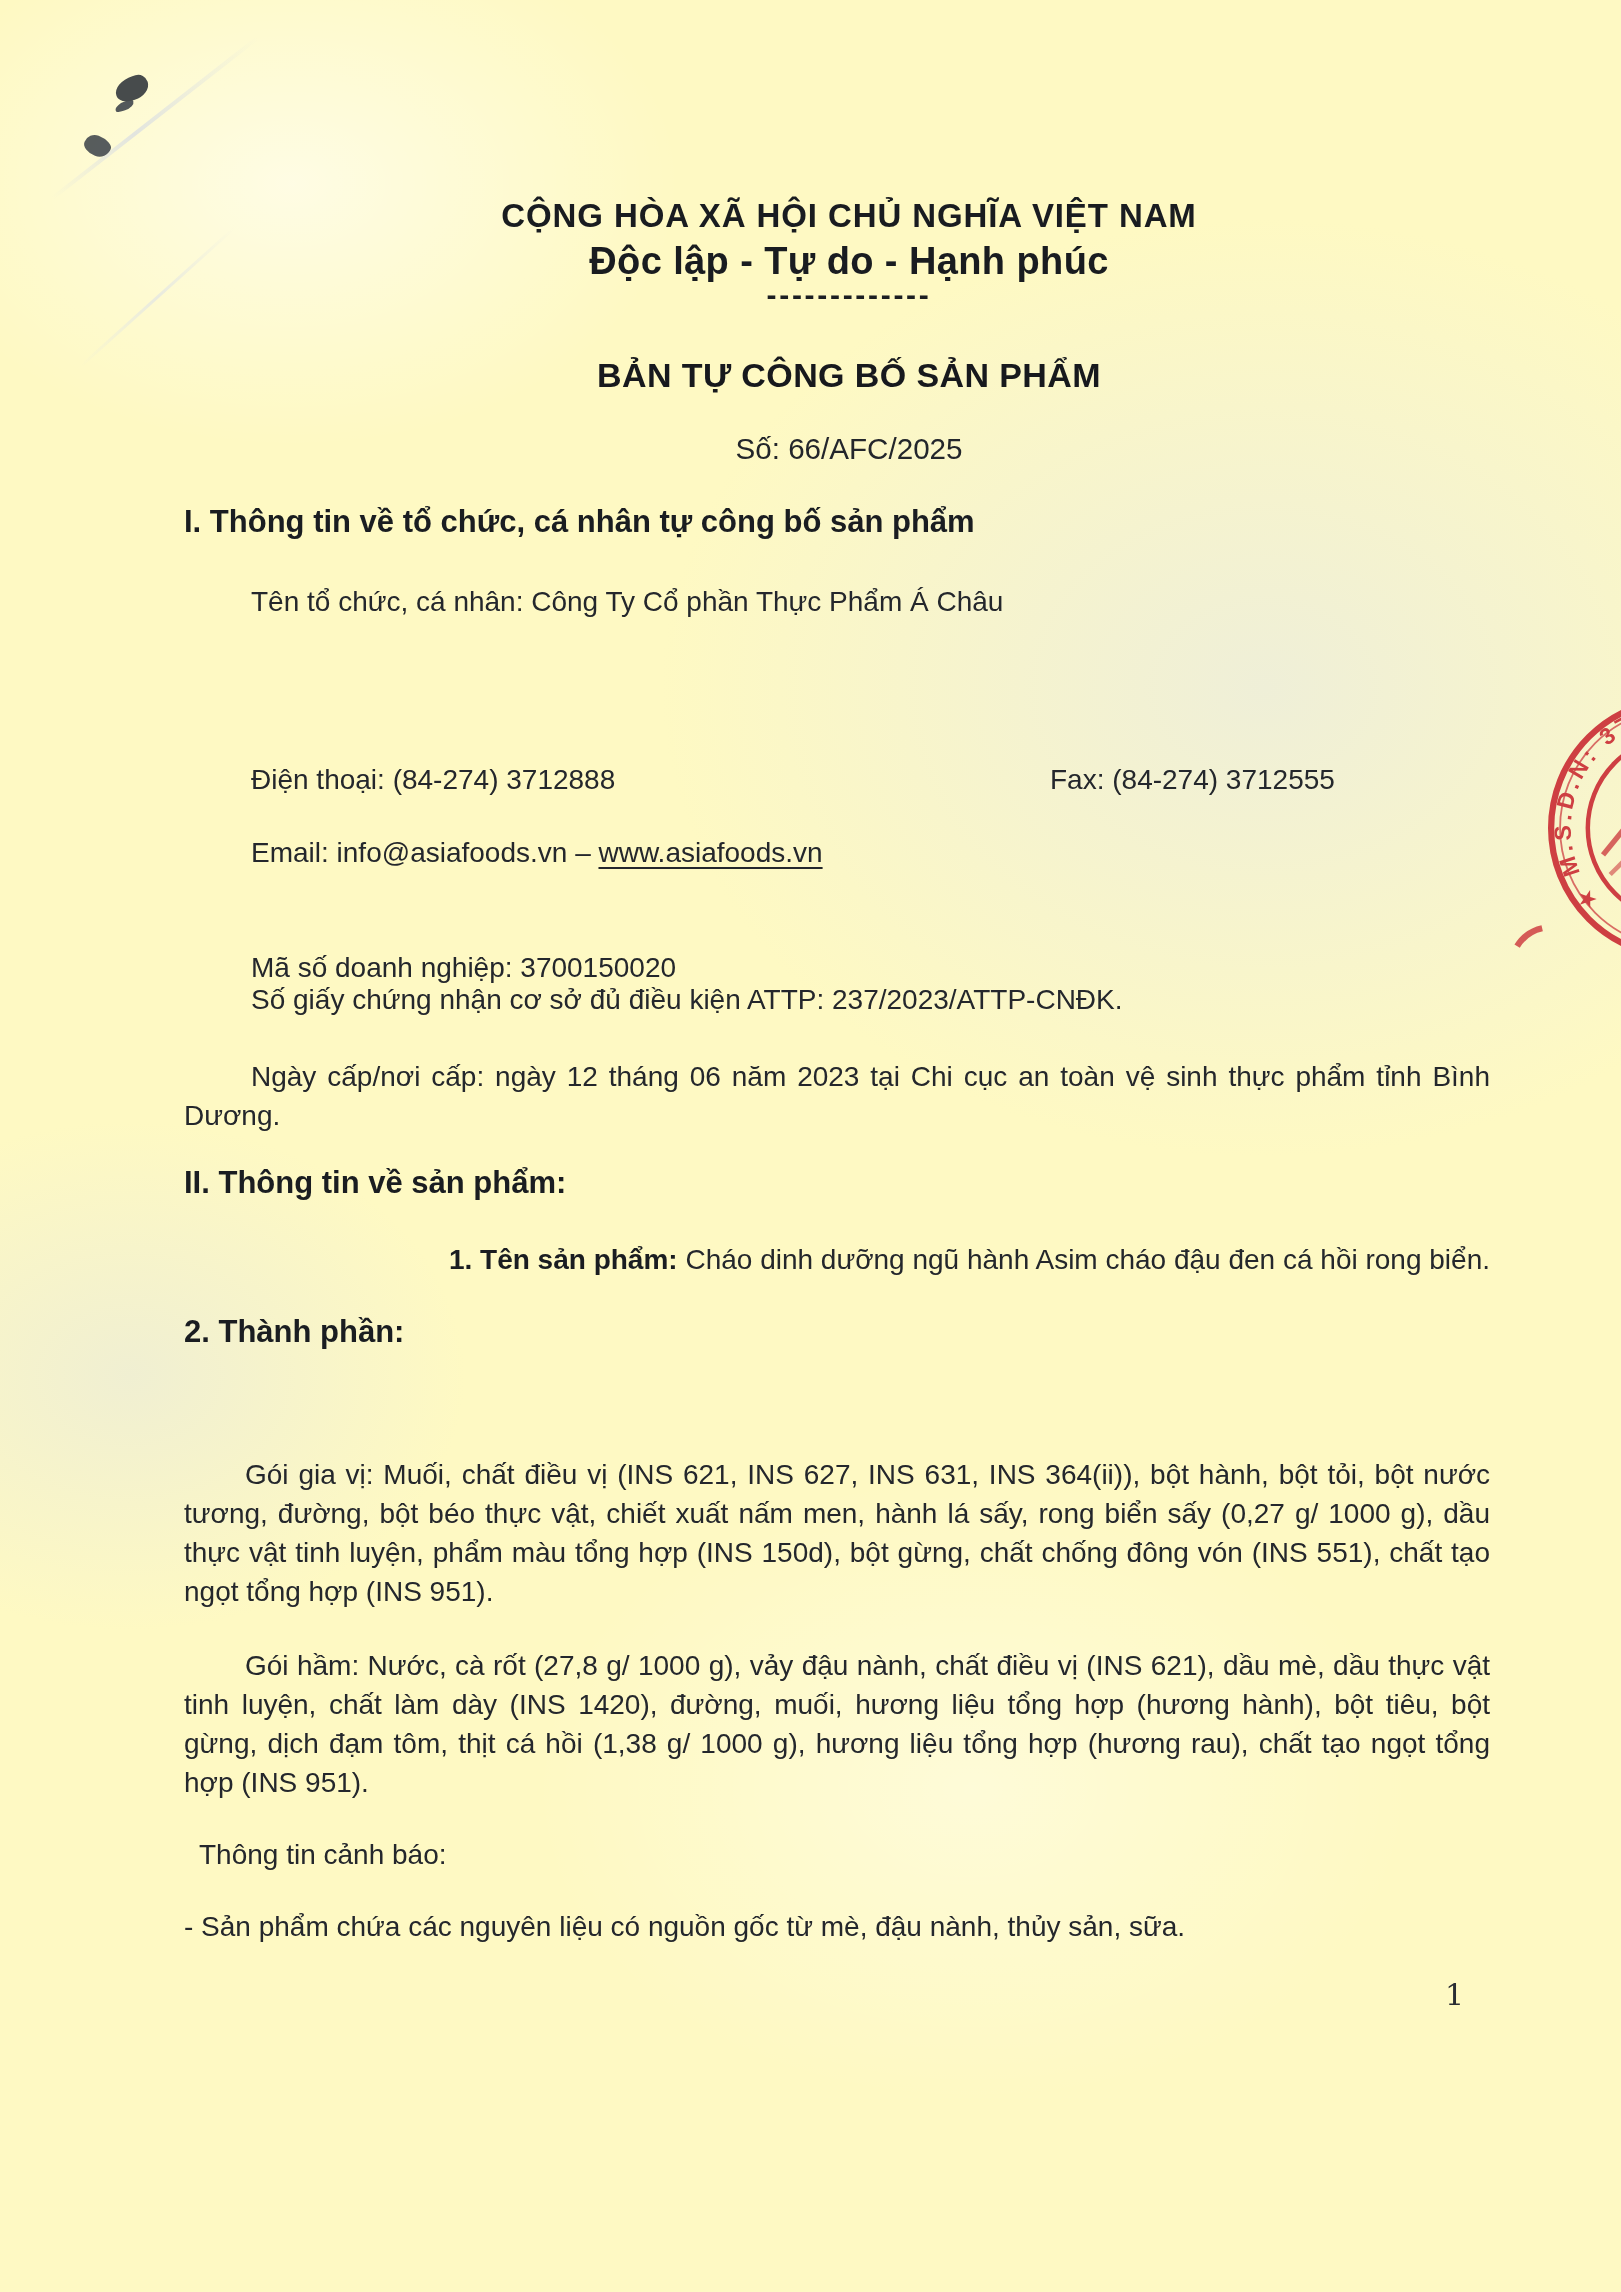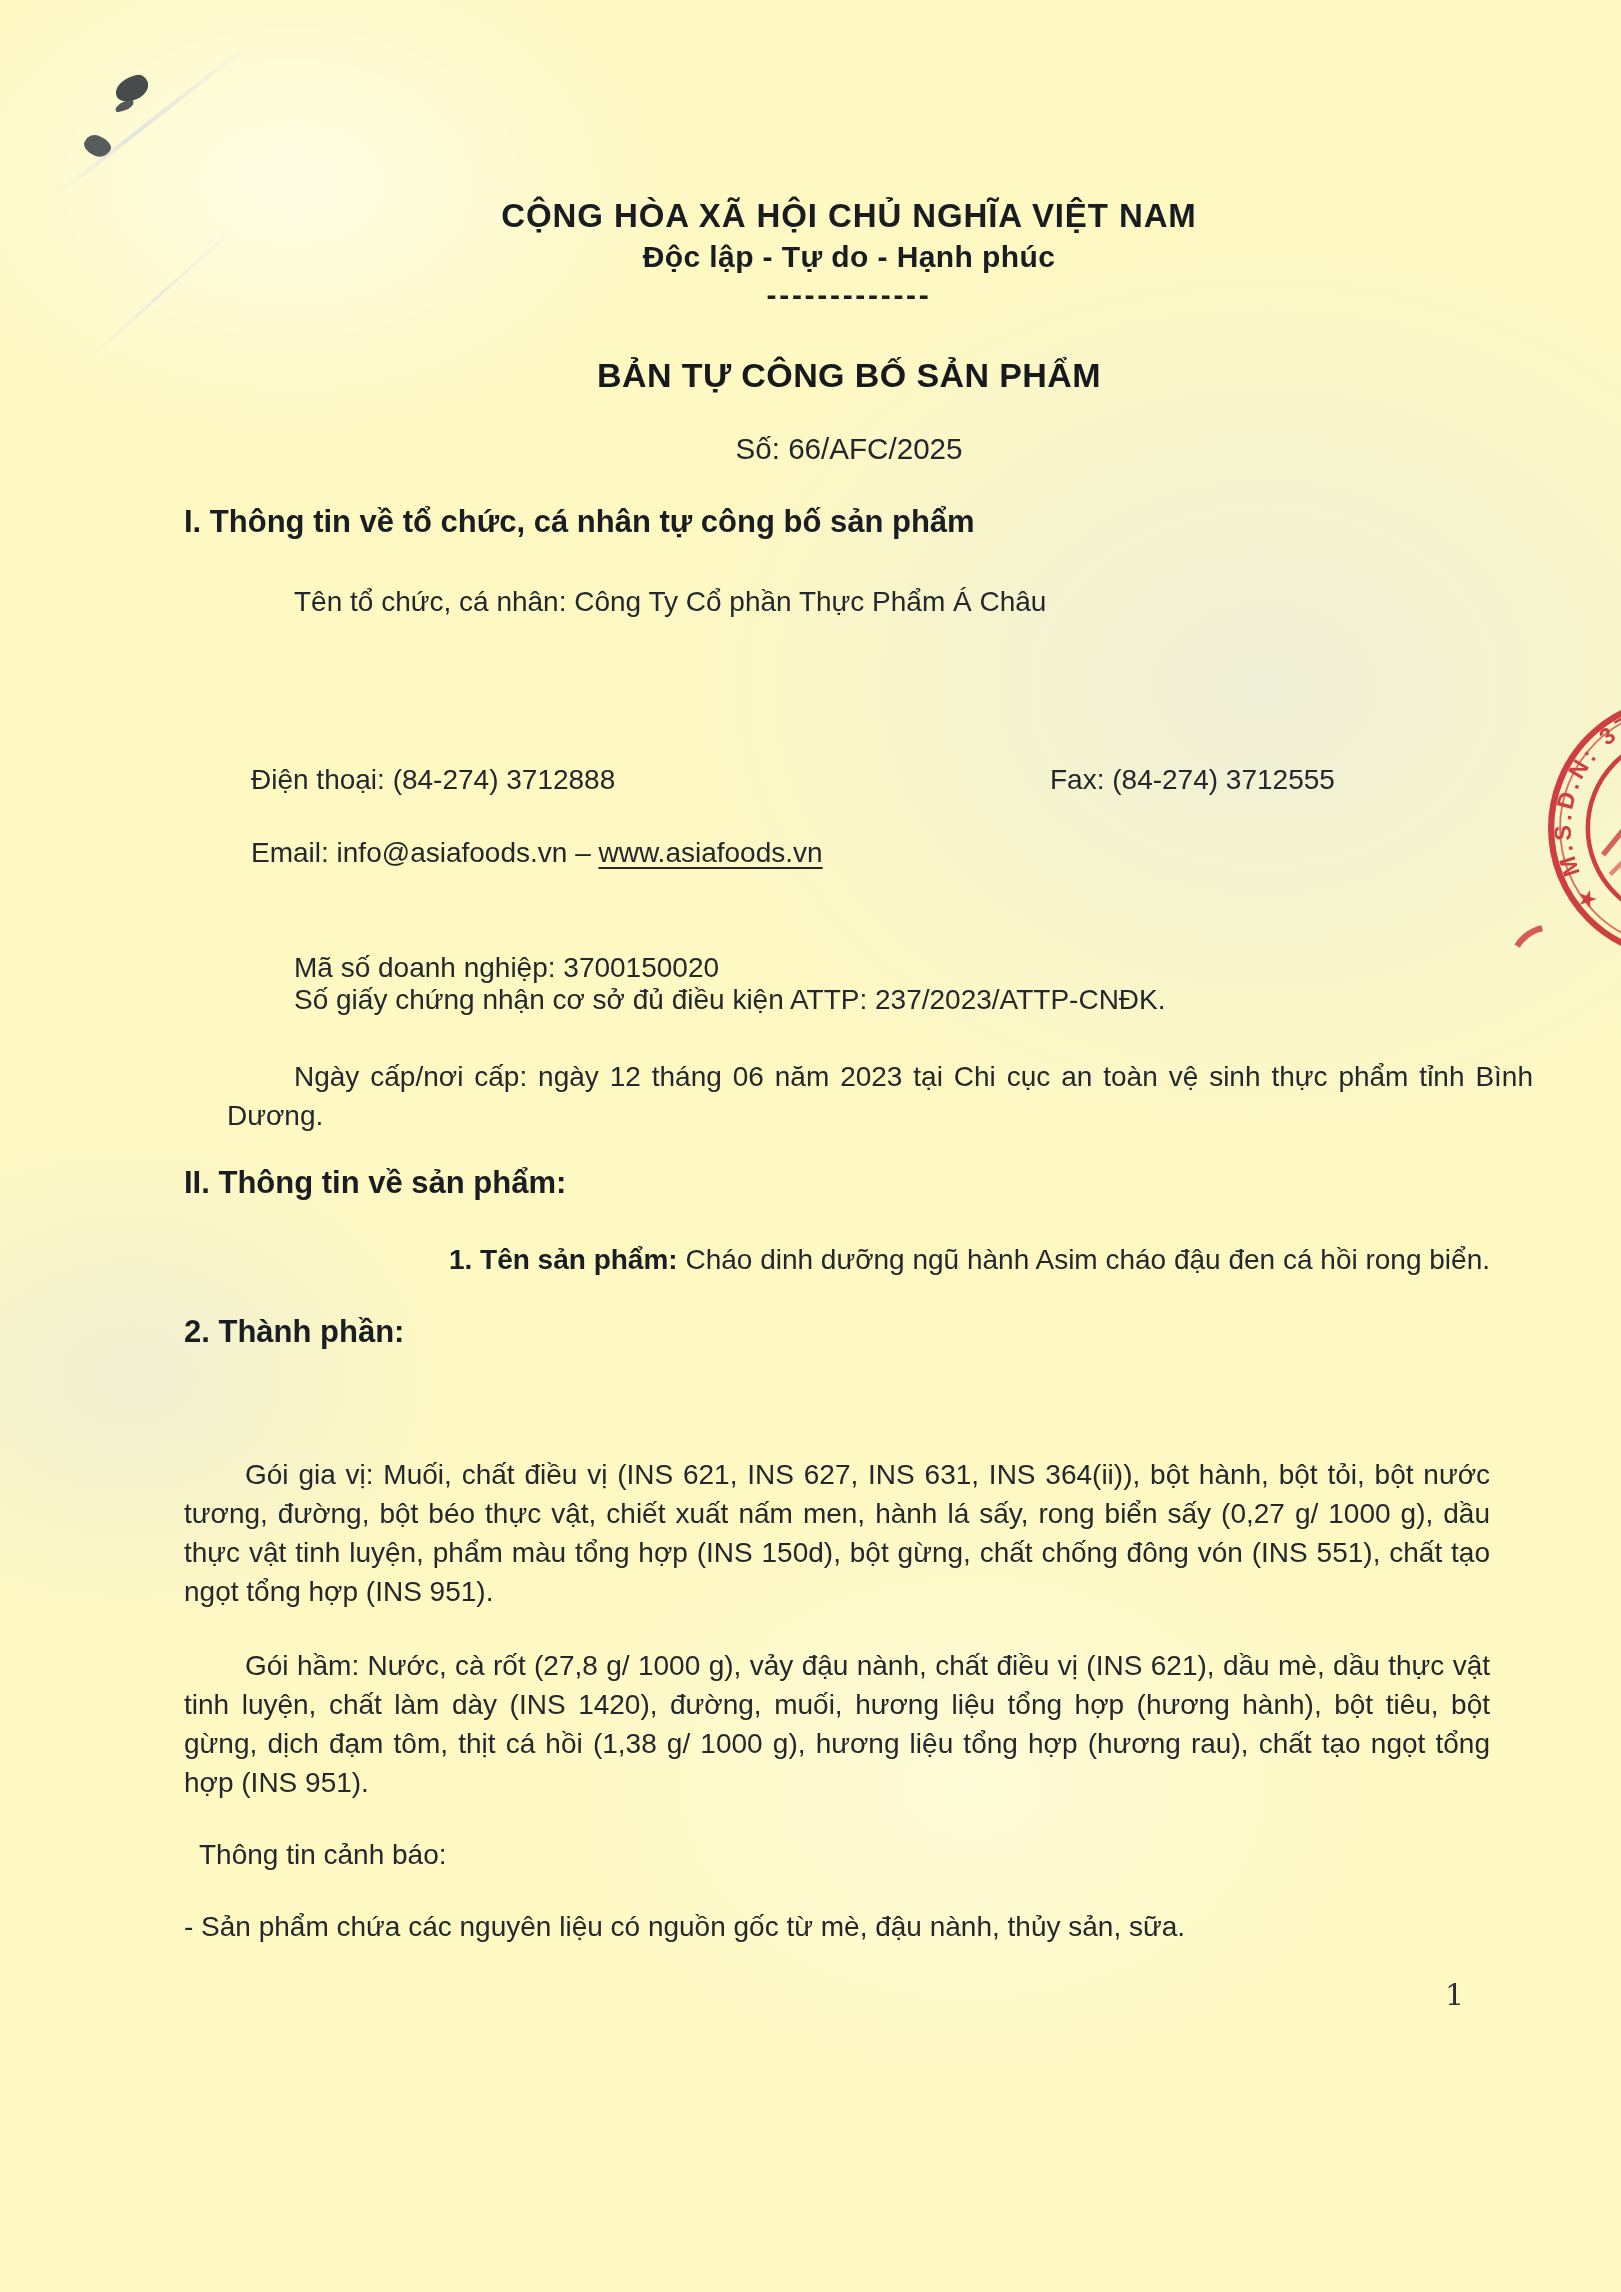--- a/index.html
+++ b/index.html
@@ -18,27 +18,27 @@
     content:"";position:absolute;inset:0;pointer-events:none;
     background:
       radial-gradient(555px 376px at 18% 8%, rgba(255,255,255,.55), rgba(255,255,255,0) 70%),
       radial-gradient(806px 627px at 78% 30%, rgba(224,229,236,.5), rgba(224,229,236,0) 75%),
       radial-gradient(627px 448px at 60% 78%, rgba(255,255,255,.35), rgba(255,255,255,0) 70%),
       radial-gradient(448px 340px at 8% 60%, rgba(219,224,232,.4), rgba(219,224,232,0) 75%);
   }
   .abs{position:absolute;}
   .center-band{left:77px;width:1544px;text-align:center;}
   .h1{font-weight:bold;font-size:33px;letter-spacing:0.9px;color:#191c20;}
-  .h2{font-weight:bold;font-size:30px;letter-spacing:0.4px;color:#191c20;}
+  .h2{font-weight:bold;font-size:38px;letter-spacing:0.4px;color:#191c20;}
   .divider{font-weight:bold;font-size:30px;letter-spacing:2.7px;color:#1b1e22;}
   .title{font-weight:bold;font-size:34px;letter-spacing:0.4px;color:#17191d;}
   .docnum{font-size:29.6px;color:#23262b;}
   .body-block{left:184px;width:1306px;font-size:28px;line-height:39px;text-align:justify;}
   .heading{font-weight:bold;font-size:31px;color:#1a1d21;text-align:left;}
-  .ind75{text-indent:67px;margin-left:43px;}
+  .ind75{text-indent:67px;}
   .ind60{text-indent:54px;}
   .ind68{text-indent:61px;}
   .bold{font-weight:bold;color:#1a1d21;}
   .website{text-decoration:underline;text-underline-offset:4.5px;}
   .fax{position:absolute;left:866px;top:0;}
   .pagenum{font-family:"DejaVu Serif","Liberation Serif",serif;font-size:30px;color:#2a2d33;}
   
   .mark1{left:115px;top:77px;width:34px;height:23px;background:#2e333a;
          border-radius:65% 30% 55% 45%/60% 45% 60% 40%;transform:rotate(-18deg);opacity:.88;
          box-shadow:-12.5px 14.3px 0 -7.2px #3c424a;}

